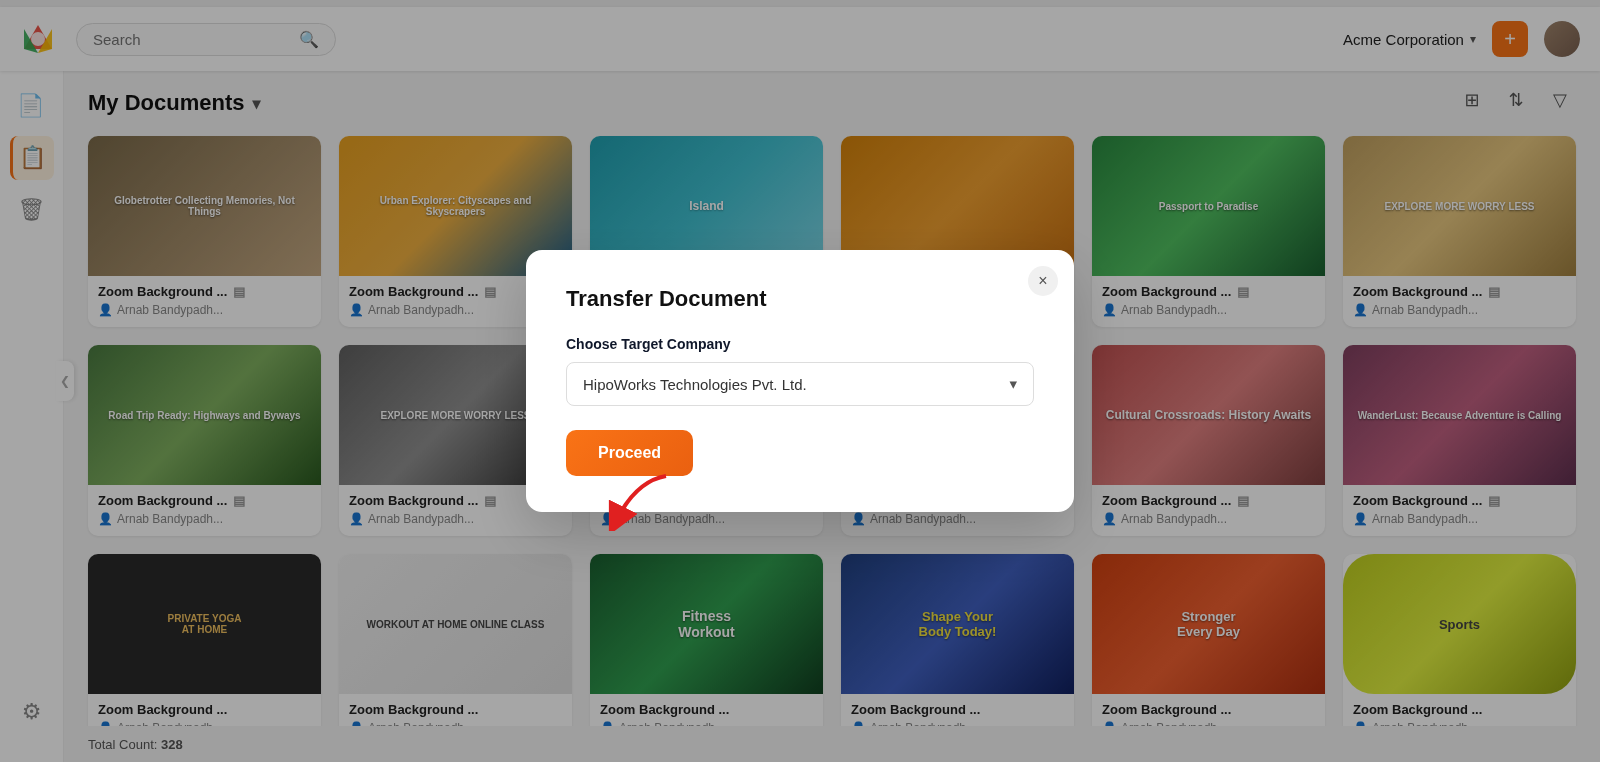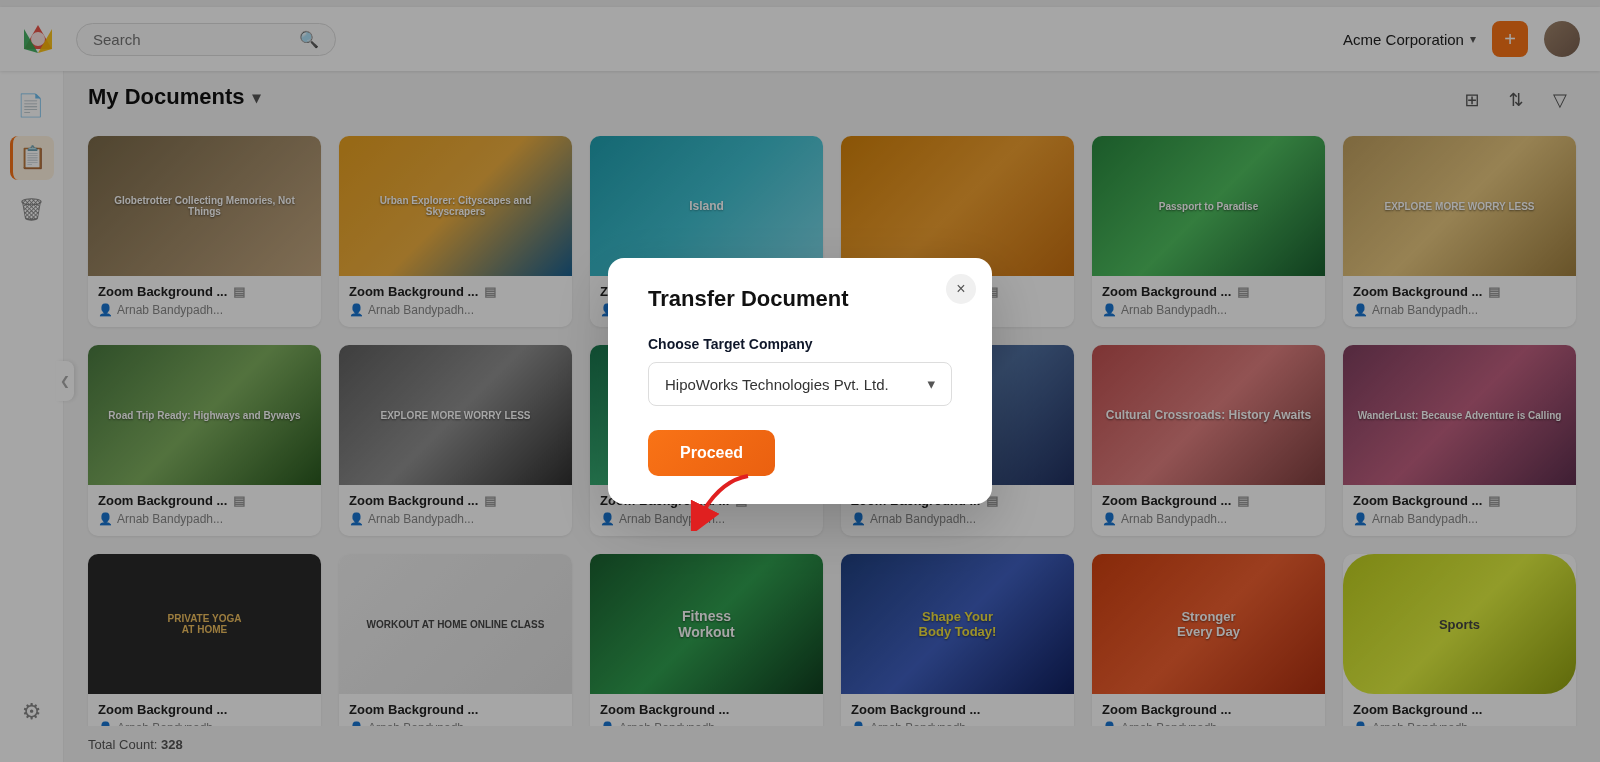--- a/index.html
+++ b/index.html
@@ -69,21 +69,21 @@
       box-shadow: 2px 0 4px rgba(0,0,0,0.1); cursor: pointer; z-index: 10;
       color: #aaa; font-size: 12px;
     }
 
     
     .main {
       position: fixed; top: 64px; left: 64px; right: 0; bottom: 0;
       background: #f5f5f5; overflow: auto; padding: 20px 24px;
     }
     .main-header {
-      display: flex; align-items: flex-start; justify-content: space-between;
+      display: flex; align-items: flex-end; justify-content: space-between;
       margin-bottom: 20px;
     }
     .main-title {
       font-size: 22px; font-weight: 700; color: #111;
       display: flex; align-items: center; gap: 8px;
     }
     .main-title .chevron { font-size: 16px; color: #555; }
     .main-tools { display: flex; gap: 12px; align-items: center; }
     .tool-icon {
       width: 32px; height: 32px; display: flex; align-items: center;
@@ -125,22 +125,22 @@
 
     
     .overlay {
       position: fixed; top: 0; left: 0; right: 0; bottom: 0;
       background: rgba(0,0,0,0.35); z-index: 100;
       display: flex; align-items: center; justify-content: center;
     }
 
     
     .modal {
-      background: #fff; border-radius: 16px; padding: 28px 40px;
-      width: 384px; position: relative; box-shadow: 0 20px 60px rgba(0,0,0,0.2);
+      background: #fff; border-radius: 16px; padding: 36px 40px;
+      width: 548px; position: relative; box-shadow: 0 20px 60px rgba(0,0,0,0.2);
     }
     .modal-title { font-size: 22px; font-weight: 700; color: #111; margin-bottom: 24px; }
     .modal-close {
       position: absolute; top: 16px; right: 16px; width: 30px; height: 30px;
       border-radius: 50%; background: #f0f0f0; display: flex;
       align-items: center; justify-content: center; cursor: pointer;
       font-size: 16px; color: #555; border: none;
     }
     .modal-label { font-size: 14px; font-weight: 700; color: #0f172a; margin-bottom: 10px; }
     .modal-select {

